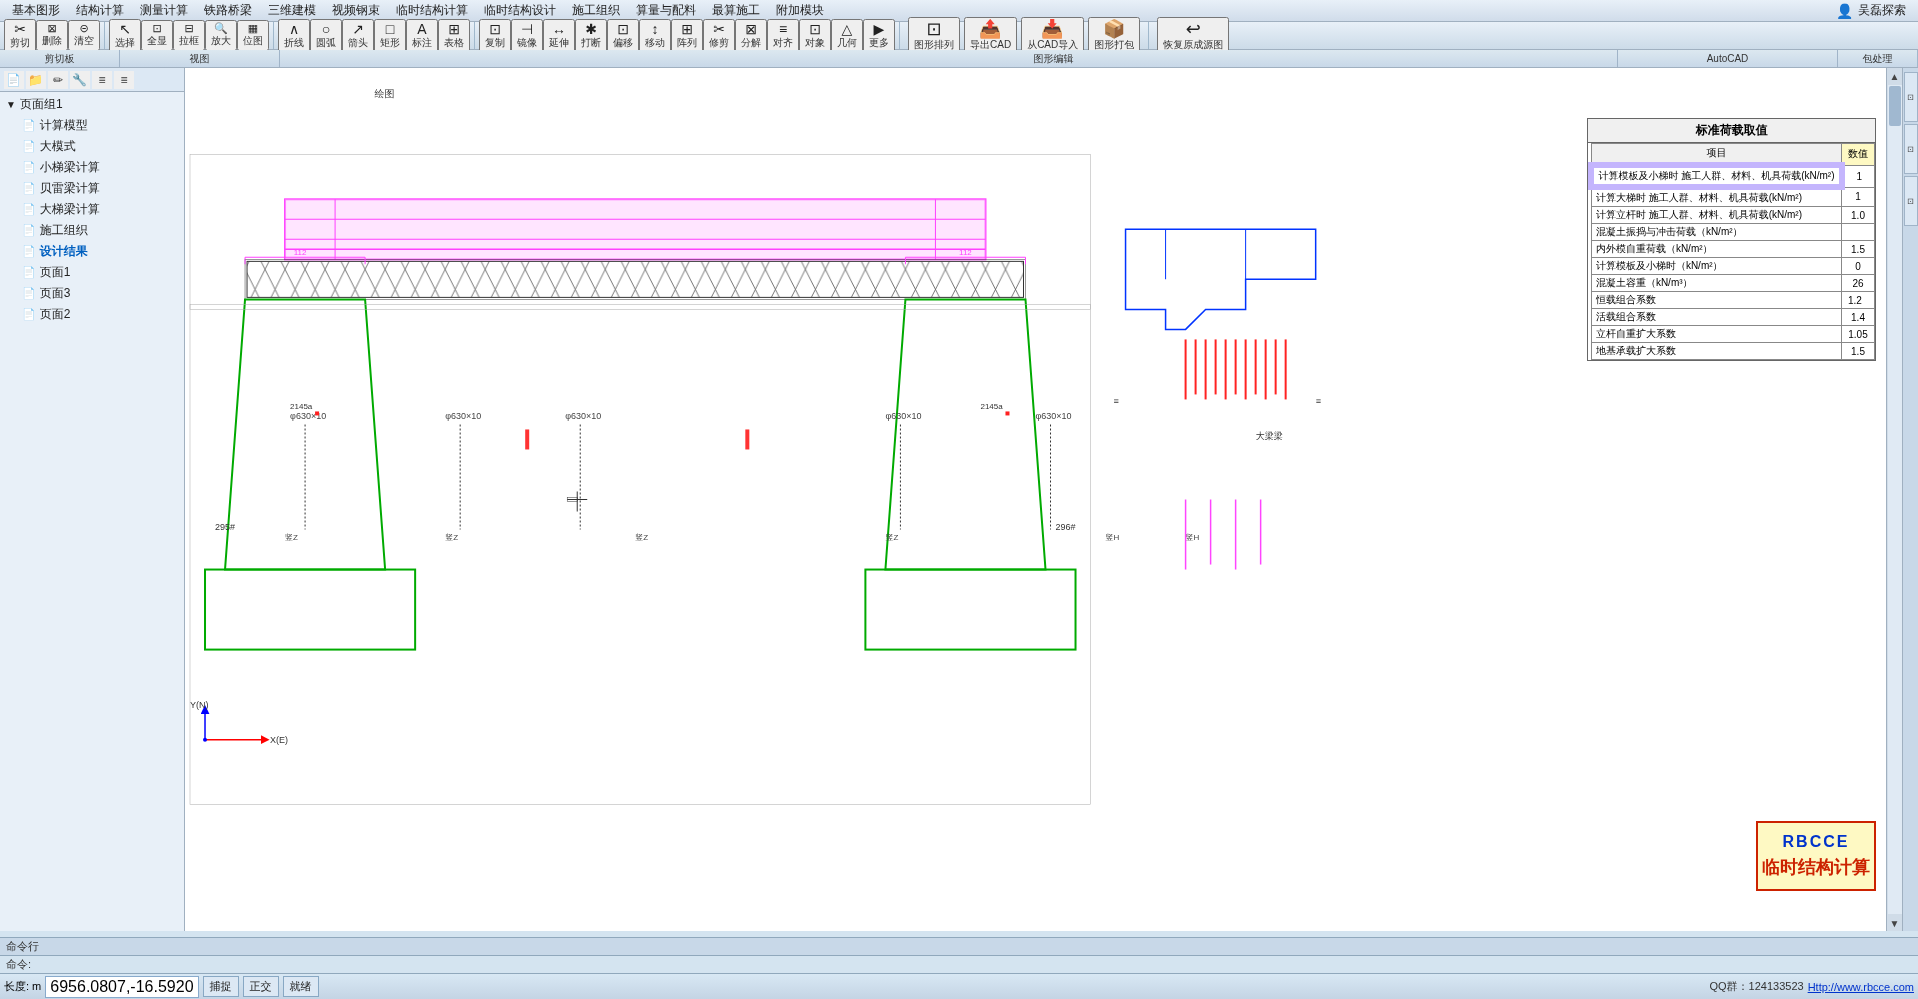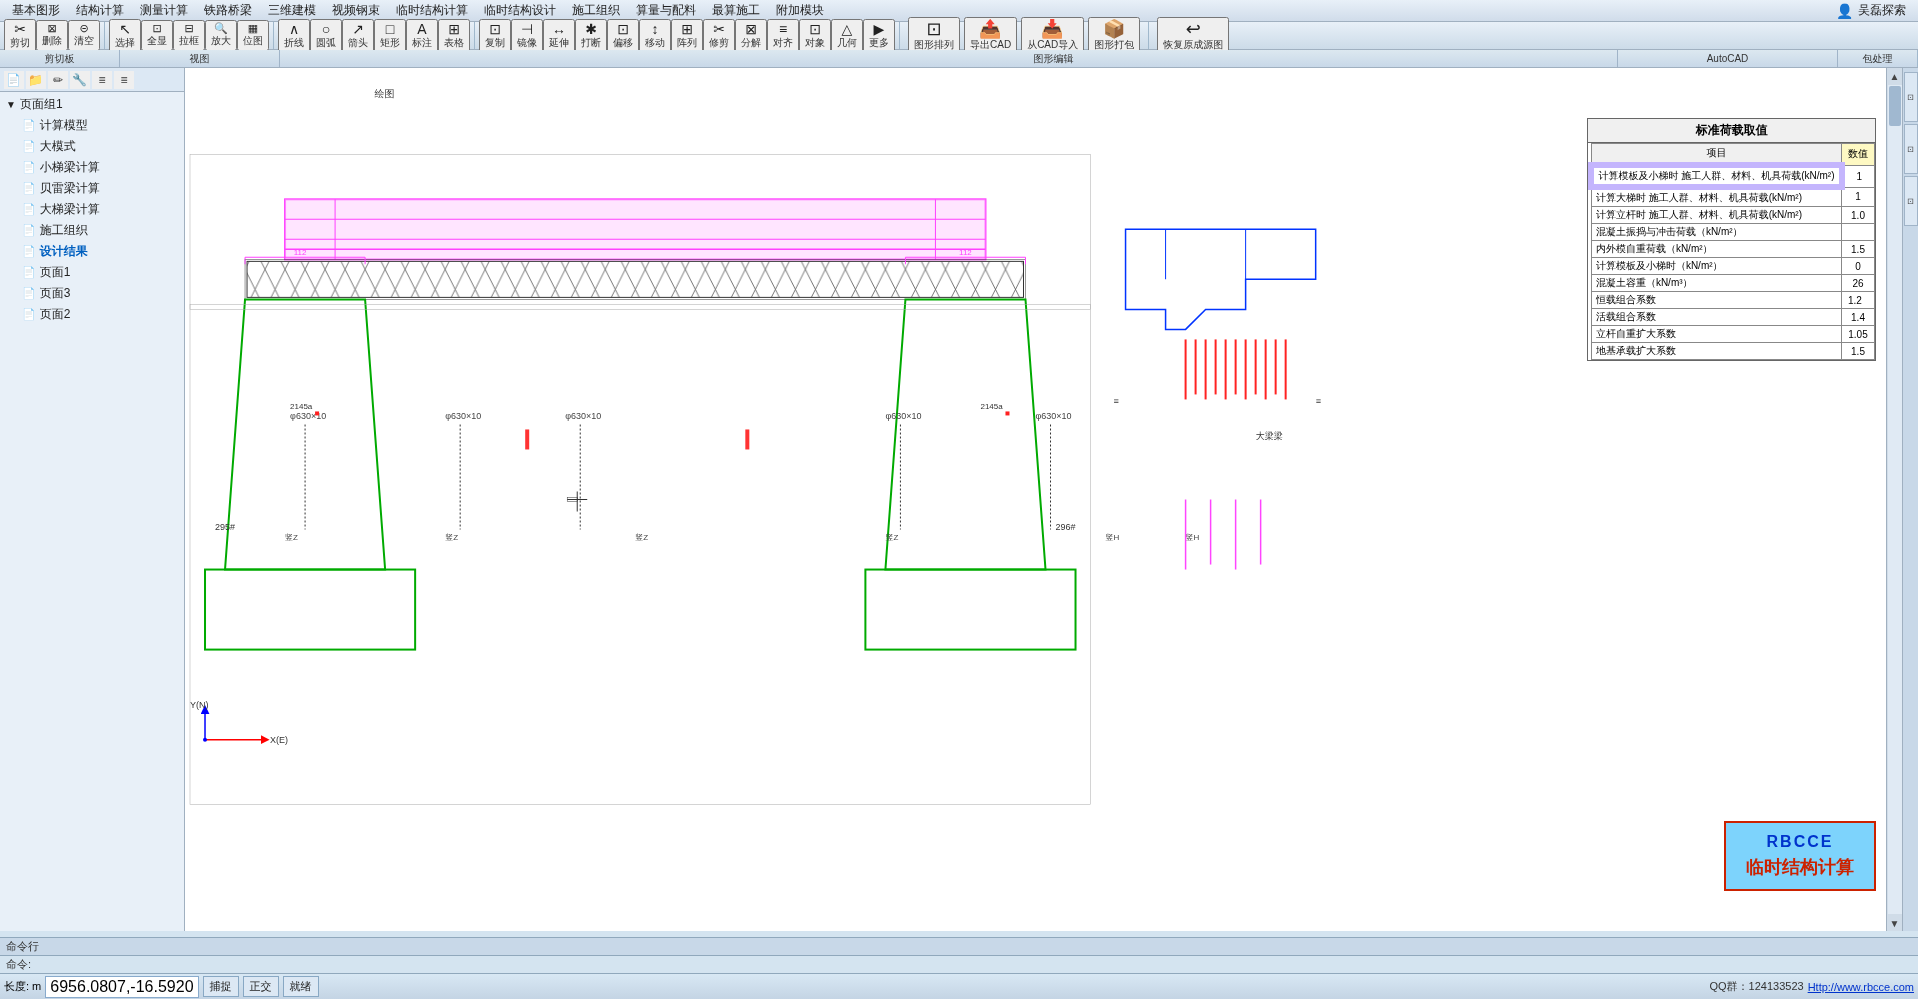--- a/index.html
+++ b/index.html
@@ -604,21 +604,21 @@
           </tr>
           <tr>
             <td style="border:1px solid #888; padding:1px 4px;margin-top:40px;">地基承载扩大系数</td>
             <td style="border:1px solid #888; padding:1px 6px; text-align:center;">1.5</td>
           </tr>
         </tbody>
       </table>
     </div>
     
     
-    <div style="position:absolute; right:10px; bottom:40px; border:2px solid #cc2200; padding:10px 20px; background:#7dd3fc; text-align:center;">
+    <div style="position:absolute; right:10px; bottom:40px; border:2px solid #cc2200; padding:10px 4px; background:#fef9c3; text-align:center;">
       <div style="color:#0033cc; font-weight:bold; font-size:16px; letter-spacing:2px;">RBCCE</div>
       <div style="color:#cc2200; font-weight:bold; font-size:18px; margin-top:4px;">临时结构计算</div>
     </div>
   </div>
 
   <div style="position:absolute; top:68px; right:16px; width:16px; height:calc(999px - 68px - 68px); background:#d0dce8; border-left:1px solid #a0b0c0; display:flex; flex-direction:column; align-items:center;">
     <div class="scroll-arrow">▲</div>
     <div class="scroll-track">
       <div class="scroll-thumb"></div>
     </div>

